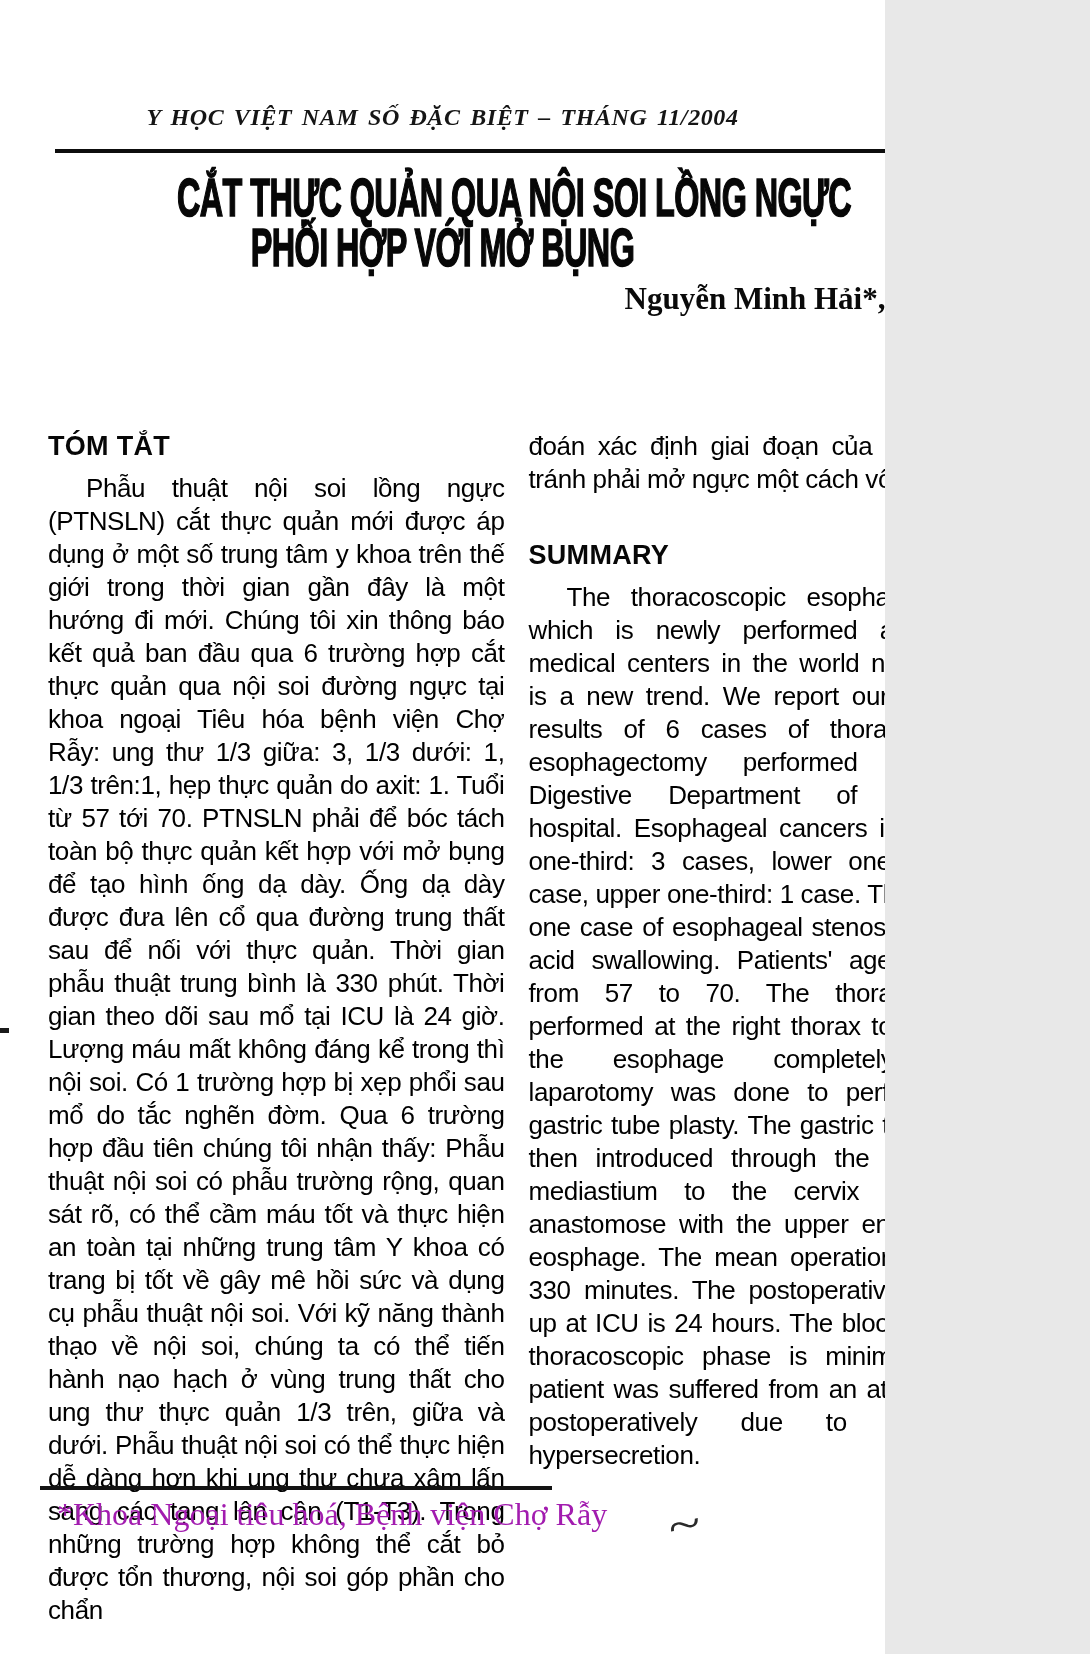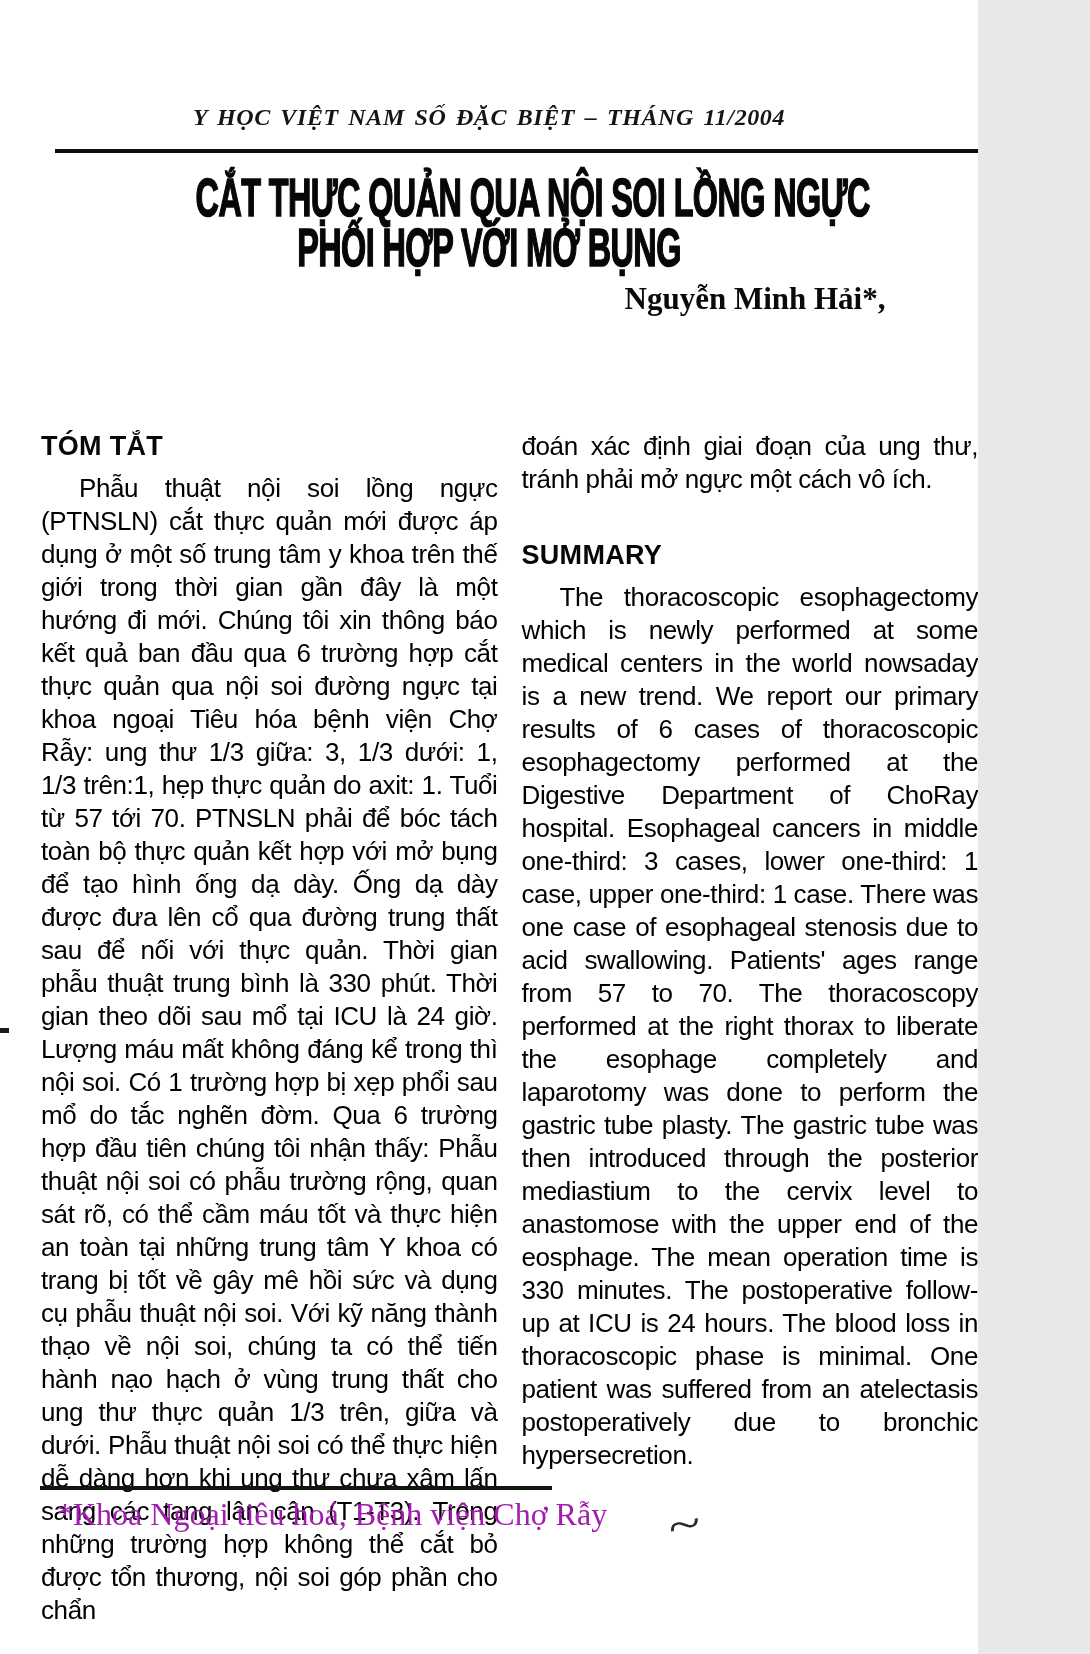--- a/index.html
+++ b/index.html
@@ -1,19 +1,19 @@
 <!DOCTYPE html>
 <html><head>
 <meta charset="utf-8">
 <style>
   * { margin: 0; padding: 0; box-sizing: border-box; }
   html, body { background: #e8e8e8; }
   .page {
     position: relative;
-    width: 978px;
+    width: 885px;
     height: 1654px;
     background: #ffffff;
     overflow: hidden;
     color: #0c0c0c;
     font-family: "Liberation Sans", sans-serif;
   }
   .running-head {
     position: absolute;
     top: 104px; left: 0; width: 100%;
     text-align: center;
@@ -55,21 +55,21 @@
     width: 420px;
     text-align: center;
     font-family: "Liberation Serif", serif;
     font-weight: bold;
     font-size: 31px;
     line-height: 37px;
     color: #0a0a0a;
   }
   .columns {
     position: absolute;
-    top: 430px; left: 41px;
+    top: 430px; left: 48px;
     width: 937px;
     display: flex;
     gap: 24px;
   }
   .col { flex: 1 1 0; }
   .body-heading {
     font-family: "Liberation Sans", sans-serif;
     font-weight: bold;
     font-size: 27px;
     line-height: 33px;

